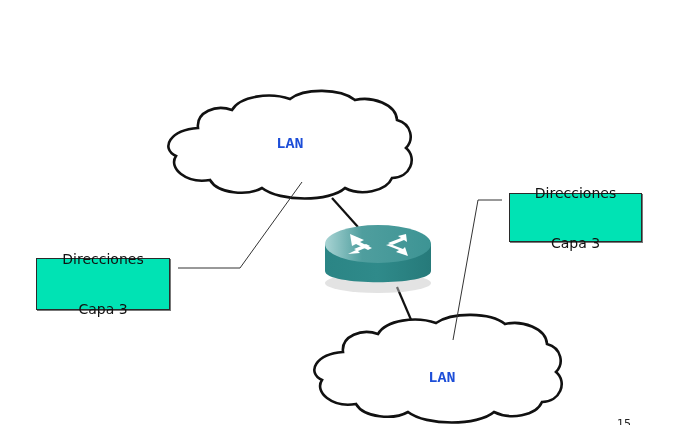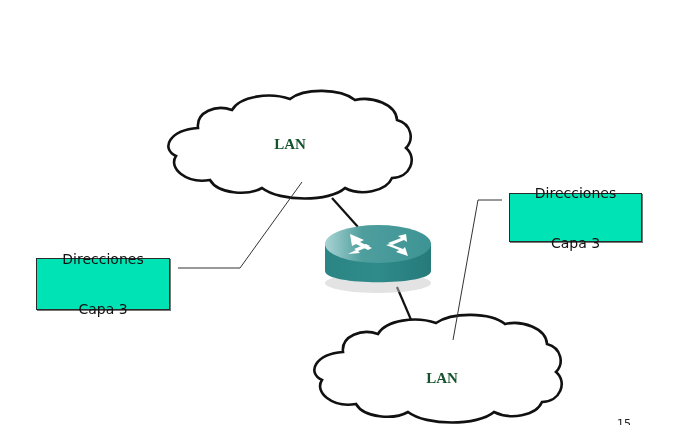--- a/index.html
+++ b/index.html
@@ -1,18 +1,18 @@
 <!DOCTYPE html>
 <html><head>
 <meta charset="utf-8">
 <style>
   html, body { margin: 0; padding: 0; background: #ffffff; }
   body { width: 699px; height: 425px; overflow: hidden; position: relative; font-family: "DejaVu Sans", sans-serif; }
   #diagram { position: absolute; left: 0; top: 0; width: 699px; height: 425px; }
-  .lan-label { position: absolute; font-family: Liberation Serif, serif; font-weight: bold; font-size: 15px; color: #14532d; transform: translate(-50%, -50%); white-space: nowrap; }
+  .lan-label { position: absolute; font-family: Liberation Mono, monospace; font-weight: bold; font-size: 15px; color: #1d4ed8; transform: translate(-50%, -50%); white-space: nowrap; }
   .note-box { position: absolute; background: #00e3b4; border: 1px solid #2a2a2a; box-shadow: 1px 1px 0 #777; font-family: "DejaVu Sans", sans-serif; font-size: 14px; line-height: 18px; color: #111; text-align: center; box-sizing: border-box; display: flex; flex-direction: column; justify-content: center; gap: 32px; }
   .note-box span { display: block; }
   .page-num { position: absolute; font-family: "DejaVu Sans", sans-serif; font-size: 11px; color: #222; }
 </style>
 </head>
 <body>
 
 <svg id="diagram" viewBox="0 0 699 425" xmlns="http://www.w3.org/2000/svg">
   <defs>
     <linearGradient id="routerTopGrad" x1="0" y1="0" x2="1" y2="0">

